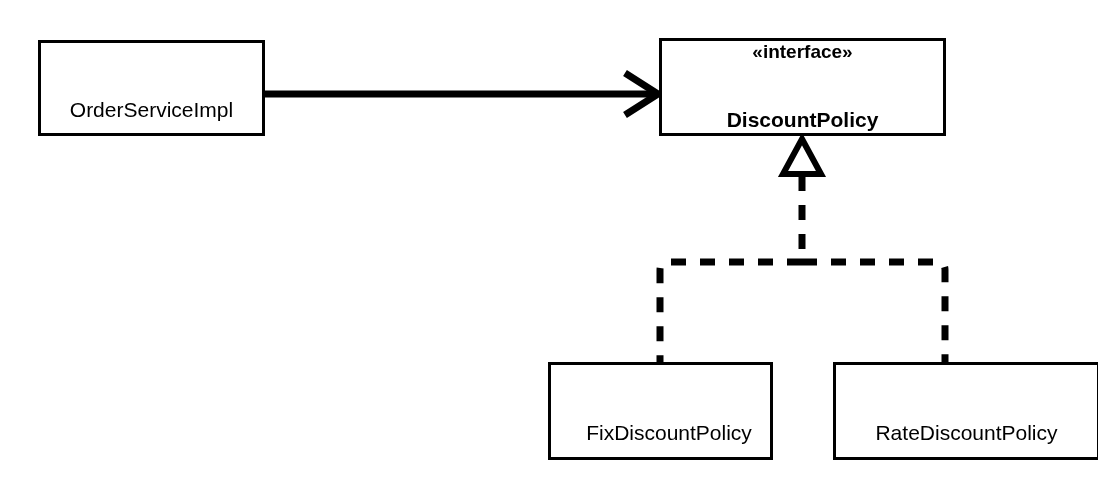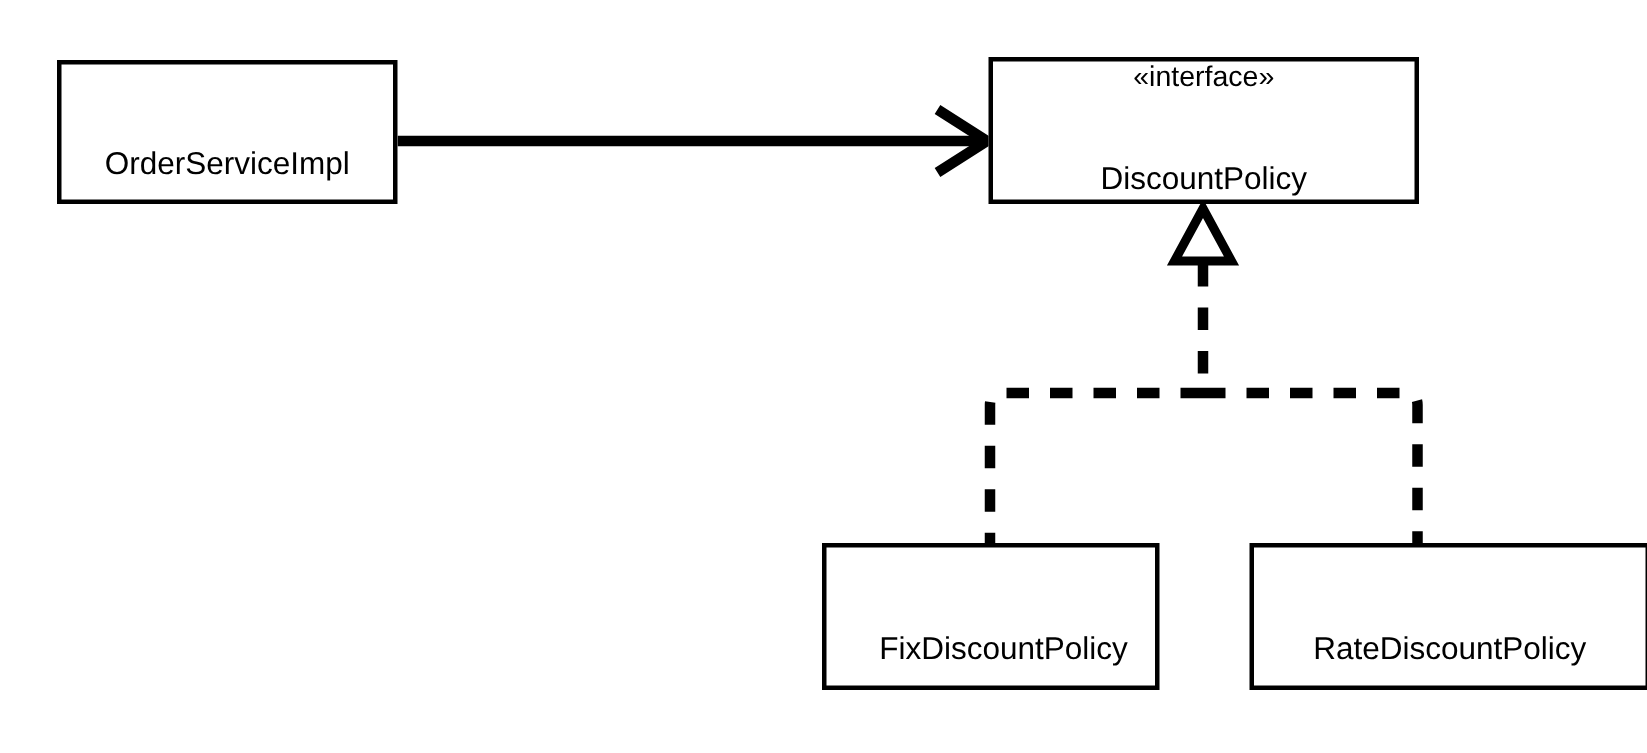--- a/index.html
+++ b/index.html
@@ -38,29 +38,29 @@
   }
   .class-name {
     font-size: 21px;
     color: #000000;
     line-height: 1.18;
     white-space: nowrap;
     text-align: center;
     margin-top: 44px;
   }
   .class-name.bold {
-    font-weight: normal;
+    font-weight: bold;
   }
   .stereotype {
     font-size: 19px;
     color: #000000;
     line-height: 1.2;
     white-space: nowrap;
     text-align: center;
-    font-weight: normal;
+    font-weight: bold;
   }
 </style>
 </head>
 <body>
 
 <div id="diagram-canvas">
 
   <svg id="connector-layer" viewBox="0 0 1098 502" width="1098" height="502" xmlns="http://www.w3.org/2000/svg">
 
     <g>

